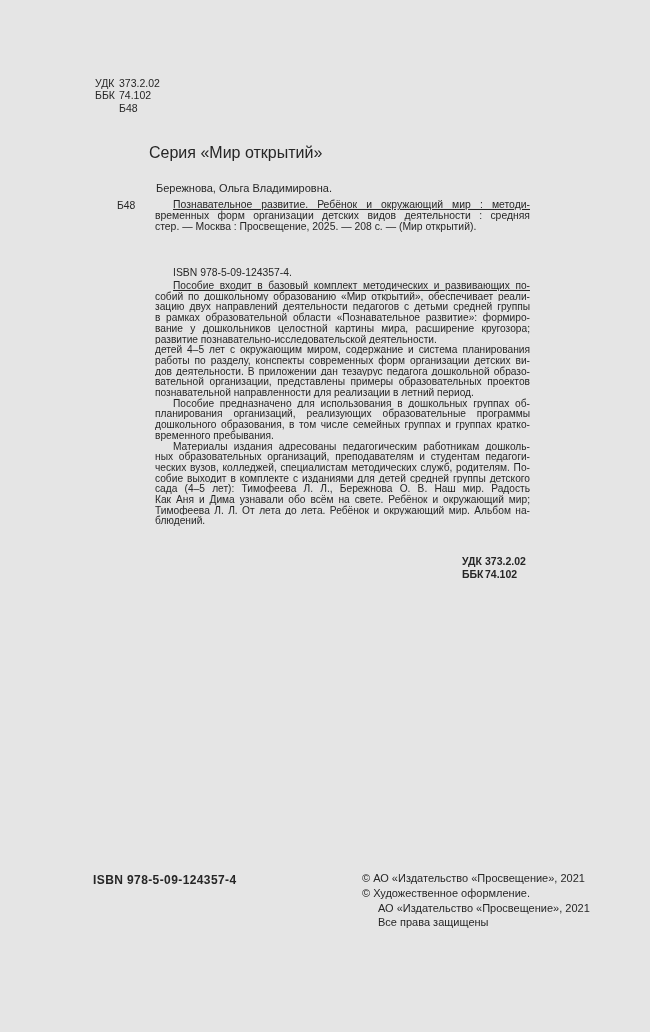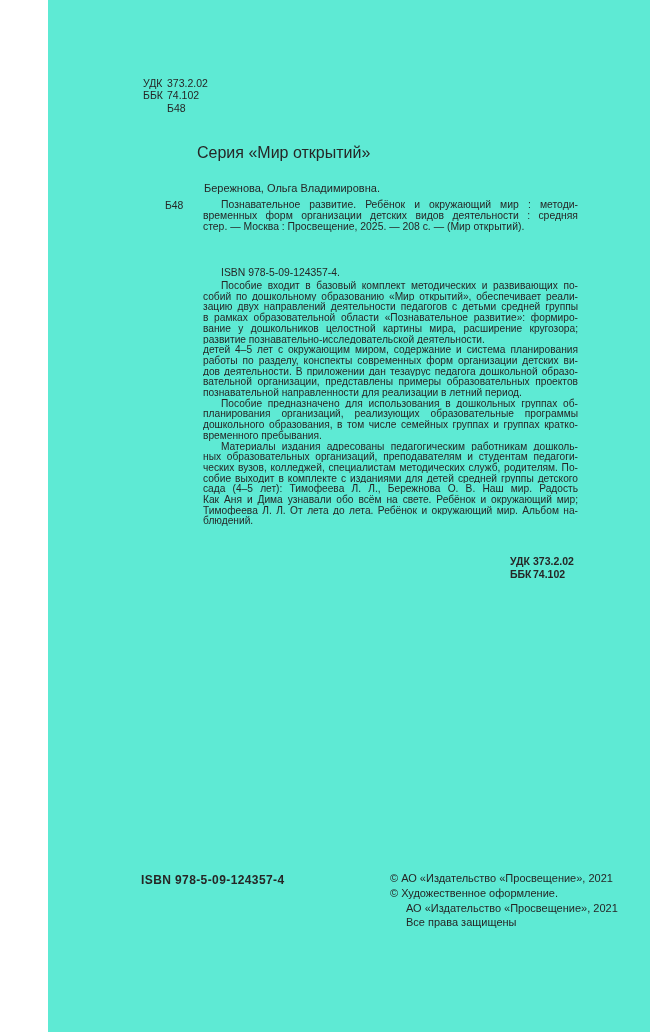--- a/index.html
+++ b/index.html
@@ -4,21 +4,21 @@
 <style>
   html,body { margin:0; padding:0; }
   body {
     width:650px; height:1032px;
     background:#ffffff;
     font-family:"Liberation Sans","DejaVu Sans",sans-serif;
     color:#262626;
     position:relative;
     overflow:hidden;
   }
-  .page { position:absolute; inset:0; background:#5eead4;margin-left:48px; }
+  .page { position:absolute; inset:0; background:#e5e5e5; }
 
   
   .top-codes { position:absolute; left:95px; top:77px; font-size:10.5px; line-height:12.3px; }
   .code-row { white-space:nowrap; }
   .code-label { display:inline-block; width:24px; }
   .codes-right { position:absolute; left:462px; top:555px; font-size:10.5px; line-height:13px; font-weight:bold; }
   .codes-right .code-label { width:23px; }
 
   
   .series { position:absolute; left:149px; top:144px; width:375px; font-size:16px; }
@@ -33,25 +33,25 @@
   .bib { position:absolute; left:155px; top:199px; width:375px; font-size:10.4px; line-height:11.9px; }
 
   
   .isbn-line { position:absolute; left:173px; top:267px; font-size:10.4px; line-height:11px; }
 
   
   .annotation { position:absolute; left:155px; top:280px; width:375px; font-size:10.2px; line-height:11.45px; }
 
   .tline { overflow:hidden; max-height:1.05em; min-height:1em; }
   .tline.j { text-align:justify; text-align-last:justify; text-justify:inter-word; }
-  .tline.ind { text-indent:18px; }
+  .tline.ind { text-indent:18px;text-decoration:underline; }
 
   
   .footer-isbn { position:absolute; left:93px; top:873px; font-size:12px; font-weight:bold; letter-spacing:0.4px; line-height:14px; }
-  .copyright { position:absolute; left:342px; top:871px; font-size:11px; line-height:14.8px; }
+  .copyright { position:absolute; left:362px; top:871px; font-size:11px; line-height:14.8px; }
   .copyright .c-row.ind2 { padding-left:16px; }
 </style>
 </head>
 <body>
 
 <div class="page">
 
   <div class="top-codes">
     <div class="code-row">
       <span class="code-label">УДК</span><span class="code-value">373.2.02</span>

